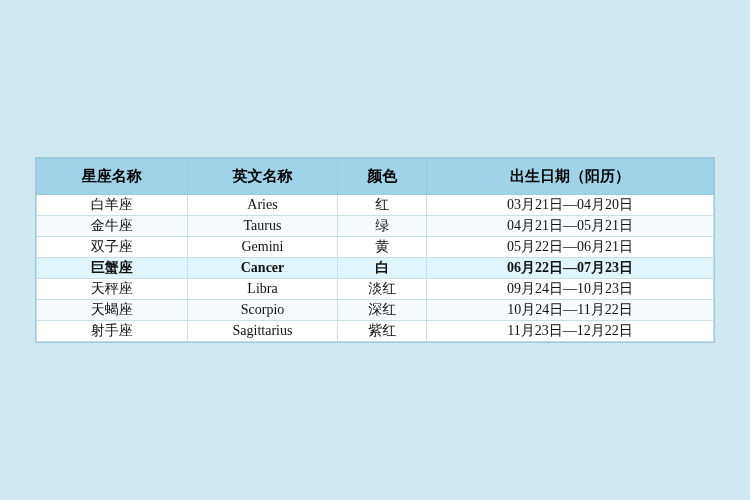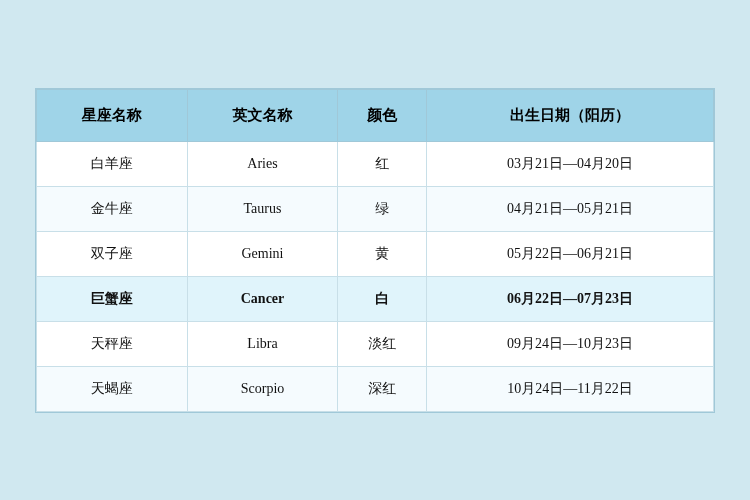--- a/index.html
+++ b/index.html
@@ -19,35 +19,35 @@
       width: 680px;
     }
     table {
       width: 100%;
       border-collapse: collapse;
     }
     thead tr {
       background-color: #9fd4e8;
     }
     thead th {
-      padding: 16px 6px;
+      padding: 8px 6px;
       text-align: center;
       border: 1px solid #a0c8d8;
       font-weight: bold;
       color: #000;
       font-size: 15px;
     }
     tbody tr {
       background-color: #ffffff;
     }
     tbody tr:nth-child(even) {
       background-color: #f5fbfe;
     }
     tbody td {
-      padding: 13px 6px;
+      padding: 1px 6px;
       text-align: center;
       border: 1px solid #c8dfe8;
       color: #111;
       font-size: 14px;
     }
     .highlight-row {
       background-color: #e0f4fb !important;
       font-weight: bold;
     }
   </style>
@@ -94,15 +94,21 @@
           <td>Libra</td>
           <td>淡红</td>
           <td>09月24日—10月23日</td>
         </tr>
         <tr>
           <td>天蝎座</td>
           <td>Scorpio</td>
           <td>深红</td>
           <td>10月24日—11月22日</td>
         </tr>
+        <tr>
+          <td>射手座</td>
+          <td>Sagittarius</td>
+          <td>紫红</td>
+          <td>11月23日—12月22日</td>
+        </tr>
       </tbody>
   </table>
 </div>
 
 </body></html>

